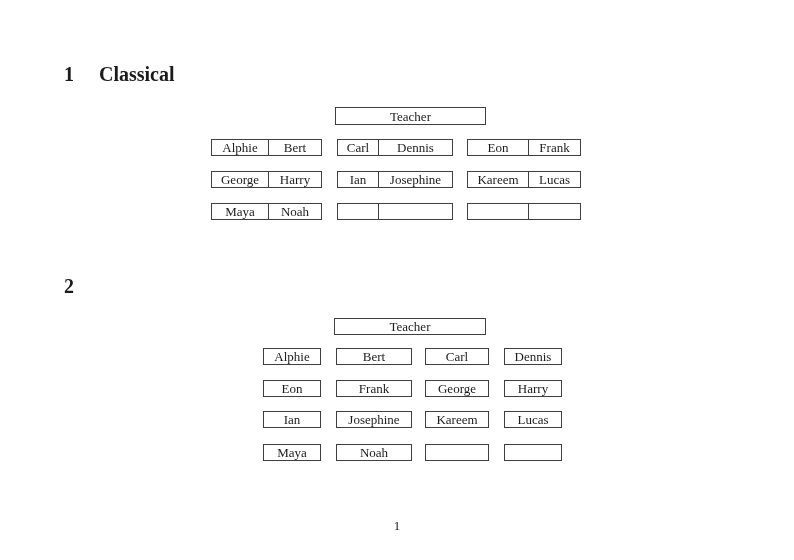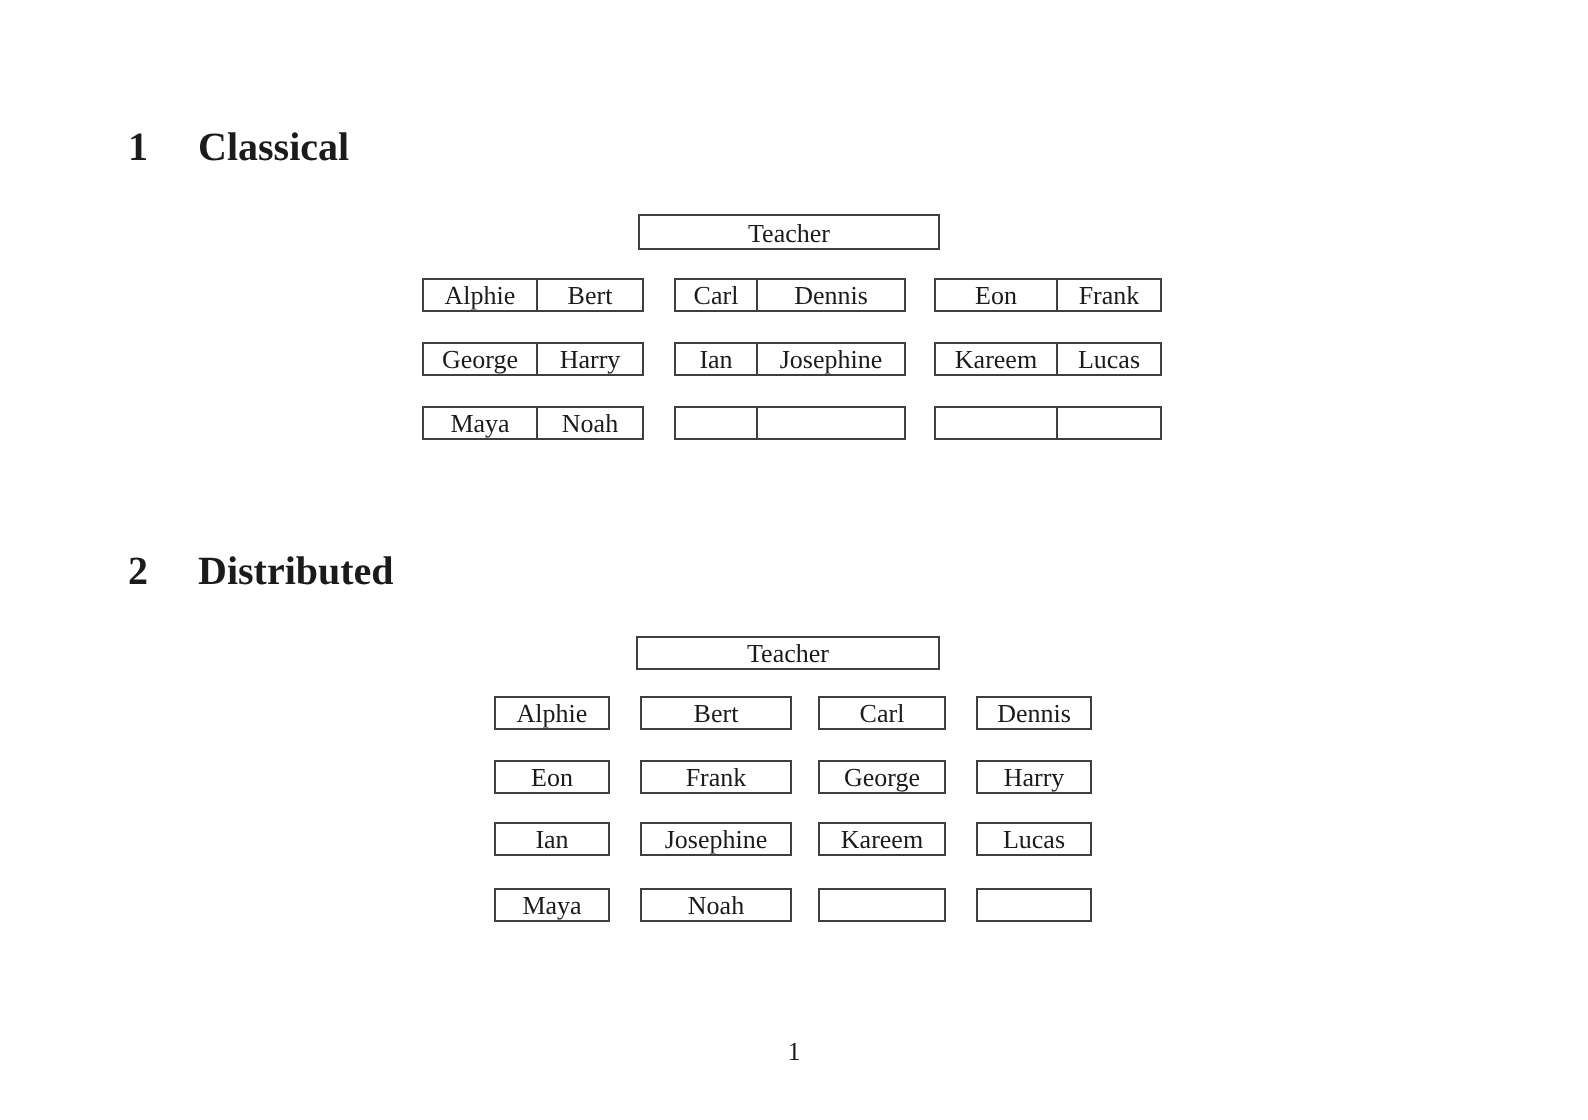--- a/index.html
+++ b/index.html
@@ -24,20 +24,21 @@
     position:absolute;
     box-sizing:border-box;
     height:17px;
     border:1px solid #3f3f3f;
     background:#ffffff;
     display:flex;
     align-items:center;
     justify-content:center;
     font-size:13px;
     line-height:15px;
+    margin-left:16px;
   }
   .desk{
     position:absolute;
     box-sizing:border-box;
     height:17px;
     border:1px solid #3f3f3f;
     background:#ffffff;
     display:flex;
   }
   .desk .cell{
@@ -107,21 +108,20 @@
     <span class="cell c1" style="width:41px;"></span>
     <span class="cell c2"></span>
   </div>
   <div class="desk" style="left:467px;top:203px;width:114px;">
     <span class="cell c1" style="width:61px;"></span>
     <span class="cell c2"></span>
   </div>
 
   <div class="heading" style="left:64px;top:275px;">
     <span class="num">2</span>
-    <span>Distributed</span>
   </div>
 
   <div class="box" style="left:318px;top:318px;width:152px;">
     <span>Teacher</span>
   </div>
 
   <div class="box" style="left:247px;top:348px;width:58px;">Alphie</div>
   <div class="box" style="left:320px;top:348px;width:76px;">Bert</div>
   <div class="box" style="left:409px;top:348px;width:64px;">Carl</div>
   <div class="box" style="left:488px;top:348px;width:58px;">Dennis</div>

